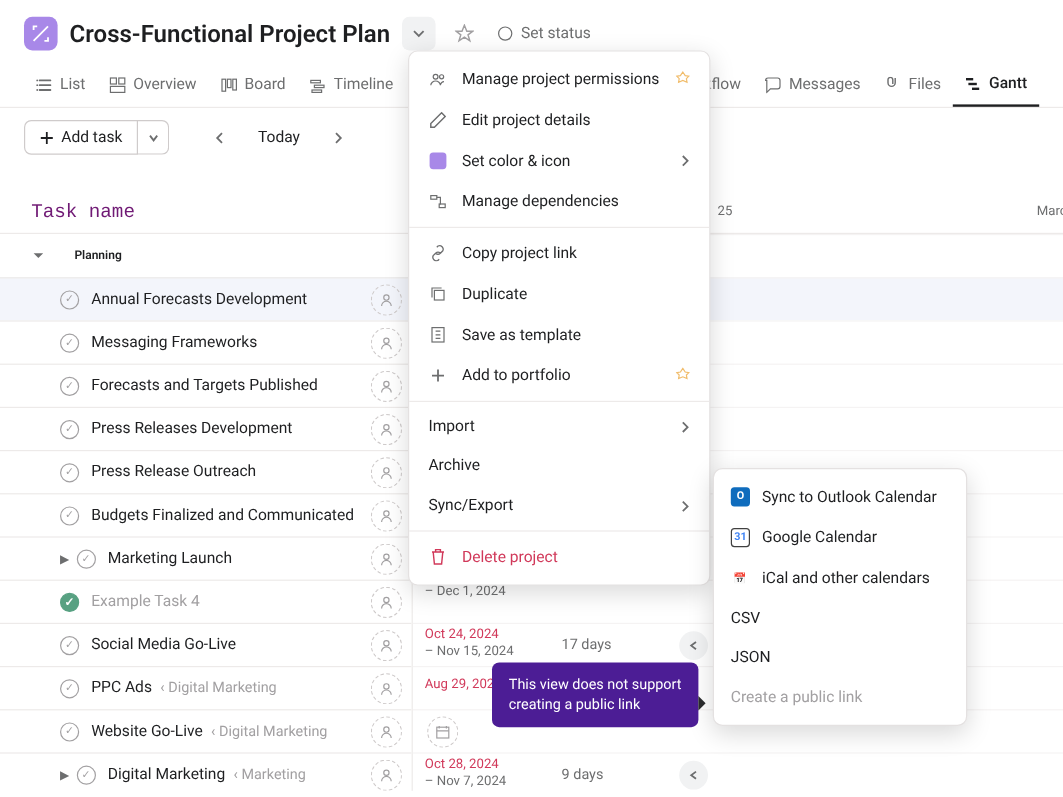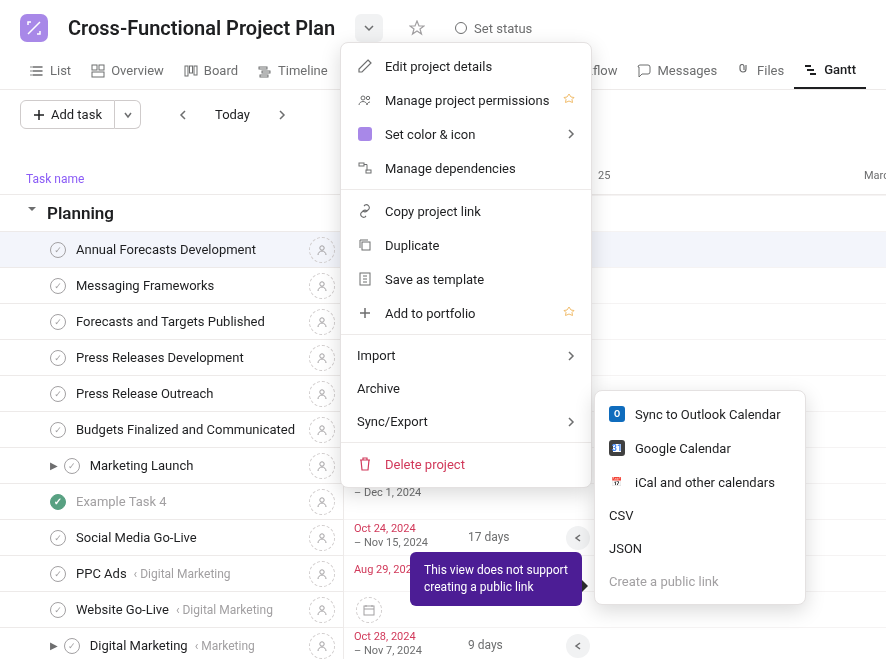--- a/index.html
+++ b/index.html
@@ -1,18 +1,18 @@
 <!DOCTYPE html>
 <html><head>
   <meta charset="utf-8">
   <style>
     * { margin: 0; padding: 0; box-sizing: border-box; font-family: -apple-system, BlinkMacSystemFont, "Segoe UI", Roboto, sans-serif; }
     body { width: 886px; height: 664px; overflow: hidden; background: #fff; color: #1e1f21; font-size: 13px; position: relative; }
     
-    .header { display: flex; align-items: center; gap: 20px; padding: 14px 20px 10px; }
+    .header { display: flex; align-items: center; gap: 10px; padding: 14px 20px 10px; }
     .project-icon { width: 28px; height: 28px; background: #a888e8; border-radius: 7px; display: flex; align-items: center; justify-content: center; color: #fff; font-size: 14px; }
     .project-title { font-size: 20px; font-weight: 600; }
     .header-btn { width: 28px; height: 28px; display: flex; align-items: center; justify-content: center; border-radius: 6px; cursor: pointer; color: #6d6e6f; }
     .header-btn.active-chevron { background: #f1f2f3; }
     .set-status { display: flex; align-items: center; gap: 7px; color: #6d6e6f; font-size: 13px; cursor: pointer; margin-left: 4px; }
     .status-circle { width: 12px; height: 12px; border: 1.5px solid #6d6e6f; border-radius: 50%; }
     
     .tabs { display: flex; gap: 0; padding: 0 20px; border-bottom: 1px solid #edeae9; }
     .tab { display: flex; align-items: center; gap: 6px; padding: 10px 10px; color: #6d6e6f; cursor: pointer; font-size: 13px; }
     .tab.active { color: #1e1f21; border-bottom: 2px solid #1e1f21; font-weight: 500; }
@@ -20,22 +20,22 @@
     
     .toolbar { display: flex; align-items: center; gap: 8px; padding: 10px 20px; }
     .add-task-group { display: flex; }
     .add-task { display: flex; align-items: center; gap: 6px; padding: 6px 12px; border: 1px solid #cfcbcb; border-radius: 6px 0 0 6px; cursor: pointer; font-size: 13px; }
     .add-task-caret { width: 26px; border: 1px solid #cfcbcb; border-left: none; border-radius: 0 6px 6px 0; display: flex; align-items: center; justify-content: center; cursor: pointer; }
     .nav-btn { width: 28px; height: 28px; display: flex; align-items: center; justify-content: center; cursor: pointer; color: #6d6e6f; border-radius: 6px; }
     .today-btn { padding: 6px 10px; cursor: pointer; font-size: 13px; color: #1e1f21; text-align: center; }
     
     .content { display: flex; height: 520px; }
     .task-col { width: 344px; border-right: 1px solid #edeae9; overflow: hidden; }
-    .task-header { padding: 8px 20px 8px 26px; color: #8b5cf6; font-size: 12px; border-bottom: 1px solid #edeae9; height: 56px; display: flex; align-items: flex-end; }
-    .section-row { display: flex; padding: 8px 20px 8px 26px; gap: 9px; font-weight: 600; font-size: 17px; height: 36px; }
+    .task-header { padding: 8px 20px 8px 26px; color: #701a75; font-size: 16px; border-bottom: 1px solid #edeae9; height: 56px; display: flex; align-items: flex-end; font-family: Liberation Mono, monospace; }
+    .section-row { display: flex; align-items: center; padding: 8px 20px 8px 26px; gap: 24px; font-weight: 600; font-size: 10px; height: 36px; }
     .caret { width: 12px; height: 12px; }
     .task-row { display: flex; align-items: center; padding: 0 8px 0 50px; gap: 10px; height: 36px; border-top: 1px solid #edeae9; position: relative; }
     .task-row.selected { background: #f3f5fb; }
     .check-circle { width: 16px; height: 16px; border: 1.5px solid #a2a0a2; border-radius: 50%; flex-shrink: 0; display: flex; align-items: center; justify-content: center; }
     .check-circle.done { background: #58a182; border-color: #58a182; }
     .check-circle.done::after { content: "✓"; color: #fff; font-size: 10px; font-weight: bold; }
     .check-circle::after { content: "✓"; color: #a2a0a2; font-size: 9px; }
     .task-name { flex: 1; white-space: nowrap; overflow: hidden; text-overflow: ellipsis; font-size: 13px; }
     .task-name.done { color: #a2a0a2; }
     .task-proj-chip { color: #a2a0a2; font-size: 12px; margin-left: 4px; }
@@ -62,21 +62,21 @@
     .dd-item .chev-right { margin-left: auto; color: #6d6e6f; }
     .dd-divider { height: 1px; background: #edeae9; margin: 4px 0; }
     .color-sq { width: 14px; height: 14px; background: #a888e8; border-radius: 3px; }
     .badge-icon { margin-left: auto; color: #f1bd6c; }
     
     .submenu { position: absolute; top: 390px; left: 594px; width: 212px; background: #fff; border: 1px solid #e4e1e1; border-radius: 8px; box-shadow: 0 6px 20px rgba(0,0,0,0.15); z-index: 110; padding: 6px 0; }
     .sub-item { display: flex; align-items: center; gap: 10px; padding: 9px 14px; cursor: pointer; font-size: 13px; }
     .sub-item.disabled { color: #a2a0a2; cursor: default; }
     .sub-icon { width: 16px; height: 16px; flex-shrink: 0; border-radius: 3px; display: flex; align-items: center; justify-content: center; font-size: 9px; color: #fff; font-weight: bold; }
     .sub-icon.outlook { background: #0f6cbd; }
-    .sub-icon.google { background: #fff; border: 4px solid #404040; color: #4285f4; }
+    .sub-icon.google { background: #fff; border: 1px solid #404040; color: #4285f4; }
     .sub-icon.ical { background: #fff; }
     
     .tooltip { position: absolute; top: 552px; left: 410px; background: #4c1d95; color: #fff; padding: 10px 14px; border-radius: 6px; font-size: 12px; width: 172px; z-index: 120; line-height: 1.4; }
     .tooltip::after { content: ""; position: absolute; right: -6px; top: 28px; border: 6px solid transparent; border-left-color: #2a2b2d; border-right: none; }
     
     svg { display: block; }
   </style>
 </head>
 <body>
 
@@ -378,42 +378,42 @@
           </svg>
         </div>
     </div>
   </div>
 </div>
 
 <div class="dropdown" id="dropdown">
     <div class="dd-item">
       <span class="dd-icon">
         <svg width="14" height="14" viewBox="0 0 14 14">
-          <path d="M10 1l3 3-9 9H1v-3l9-9z" stroke="#6d6e6f" fill="none" stroke-width="1.2"></path>
-        </svg>
-      </span>
-      <span>Edit project details</span>
-    </div>
-    <div class="dd-item">
-      <span class="dd-icon">
-        <svg width="14" height="14" viewBox="0 0 14 14">
           <circle cx="5" cy="5" r="2" stroke="#6d6e6f" fill="none"></circle>
           <circle cx="10" cy="5" r="1.7" stroke="#6d6e6f" fill="none"></circle>
           <path d="M1 12c0-2 2-3.5 4-3.5s4 1.5 4 3.5M9 12c0-1.5 1.5-3 3-3" stroke="#6d6e6f" fill="none"></path>
         </svg>
       </span>
       <span>Manage project permissions</span>
       <span class="badge-icon">
         <svg width="12" height="14" viewBox="0 0 12 14">
           <path d="M6 1l2 3 3 .5-2 2 .5 3L6 8 2.5 9.5 3 6.5 1 4.5 4 4z" stroke="#f1bd6c" fill="none"></path>
         </svg>
       </span>
     </div>
     <div class="dd-item">
       <span class="dd-icon">
+        <svg width="14" height="14" viewBox="0 0 14 14">
+          <path d="M10 1l3 3-9 9H1v-3l9-9z" stroke="#6d6e6f" fill="none" stroke-width="1.2"></path>
+        </svg>
+      </span>
+      <span>Edit project details</span>
+    </div>
+    <div class="dd-item">
+      <span class="dd-icon">
         <div class="color-sq"></div>
       </span>
       <span>Set color &amp; icon</span>
       <span class="chev-right">
         <svg width="8" height="10" viewBox="0 0 8 10">
           <path d="M2 1 L6 5 L2 9" stroke="#6d6e6f" stroke-width="1.5" fill="none"></path>
         </svg>
       </span>
     </div>
     <div class="dd-item">

